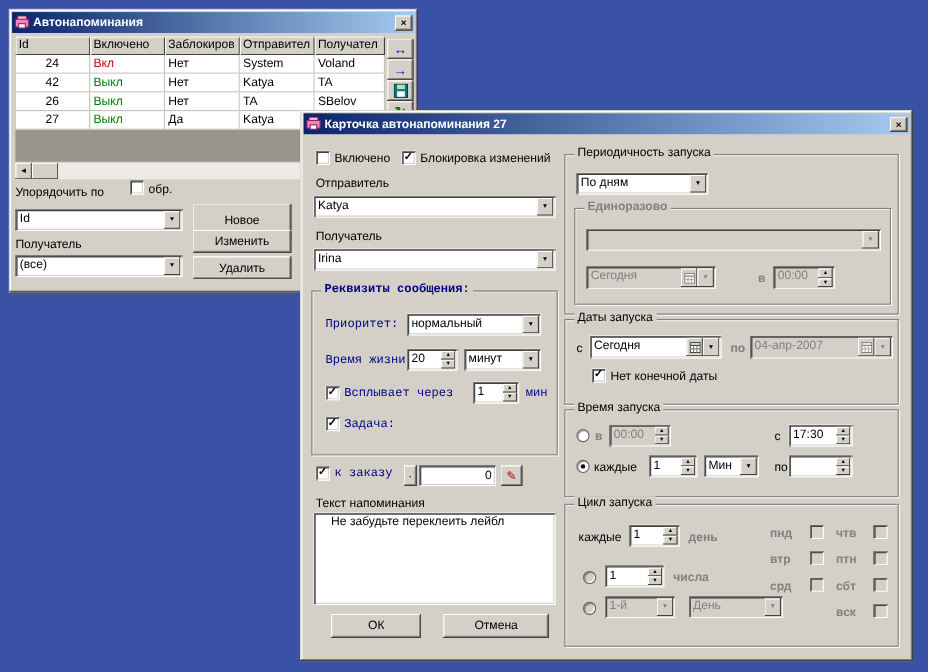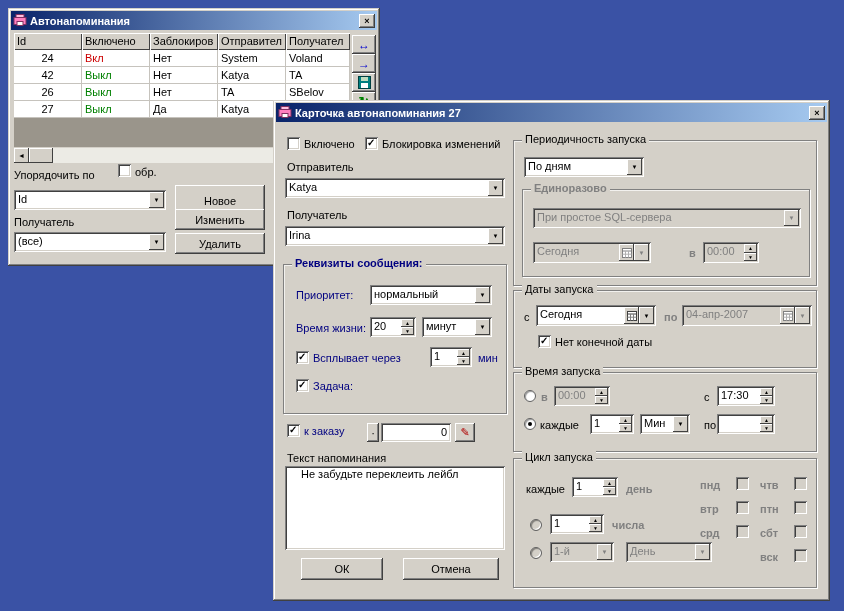--- a/index.html
+++ b/index.html
@@ -4,21 +4,21 @@
 <style>
   * { margin:0; padding:0; box-sizing:border-box; }
   html,body { width:844px; height:611px; }
   body {
     position:relative; overflow:hidden;
     background:var(--c-desktop,#3a52a5);
     font-family:"Liberation Sans",sans-serif; font-size:11px; color:#000;
   }
   .lbl { position:absolute; white-space:nowrap; }
   .bold { font-weight:bold; }
-  .lblue { color:var(--c-label_blue,#000080); }
+  .lblue { color:var(--c-label_blue,#000080);font-family:Liberation Mono, monospace; }
   .lgray { color:#808080;font-weight:bold; }
 
   
   .winframe { background:#d4d0c8;
     box-shadow: inset -1px -1px 0 #404040, inset 1px 1px 0 #d4d0c8, inset -2px -2px 0 #808080, inset 2px 2px 0 #fff; }
   .rb { background:#d4d0c8;
     box-shadow: inset -1px -1px 0 #404040, inset 1px 1px 0 #fff, inset -2px -2px 0 #808080, inset 2px 2px 0 #d4d0c8; }
   .rs { background:#d4d0c8;
     box-shadow: inset -1px -1px 0 #404040, inset 1px 1px 0 #fff; }
   .sk { box-shadow: inset 1px 1px 0 #808080, inset -1px -1px 0 #fff, inset 2px 2px 0 #404040, inset -2px -2px 0 #d4d0c8; }
@@ -300,21 +300,20 @@
     <span class="legend">Периодичность запуска</span>
     <div class="combo sk" style="left:10px;top:16px;width:120px;height:20px">
       <span class="cv">По дням</span>
       <span class="cbtn rs">
           <span>▼</span>
         </span>
     </div>
     <div class="group" style="left:8px;top:48px;width:288px;height:88px">
       <span class="legend lgray">Единоразово</span>
       <div class="combo sk dis" style="left:10px;top:18px;width:268px;height:20px">
-        <span class="cv">При простое SQL-сервера</span>
         <span class="cbtn rs">
             <span class="lgray">▼</span>
           </span>
       </div>
       <div class="datecombo sk dis" style="left:10px;top:52px;width:118px;height:21px">
         <span class="cv">Сегодня</span>
         <span class="calbtn rs">
             <span style="display:flex">
               <svg width="10" height="10" viewBox="0 0 10 10">
                 <rect x="0.5" y="0.5" width="9" height="9" fill="#fff" stroke="#808080"></rect>

